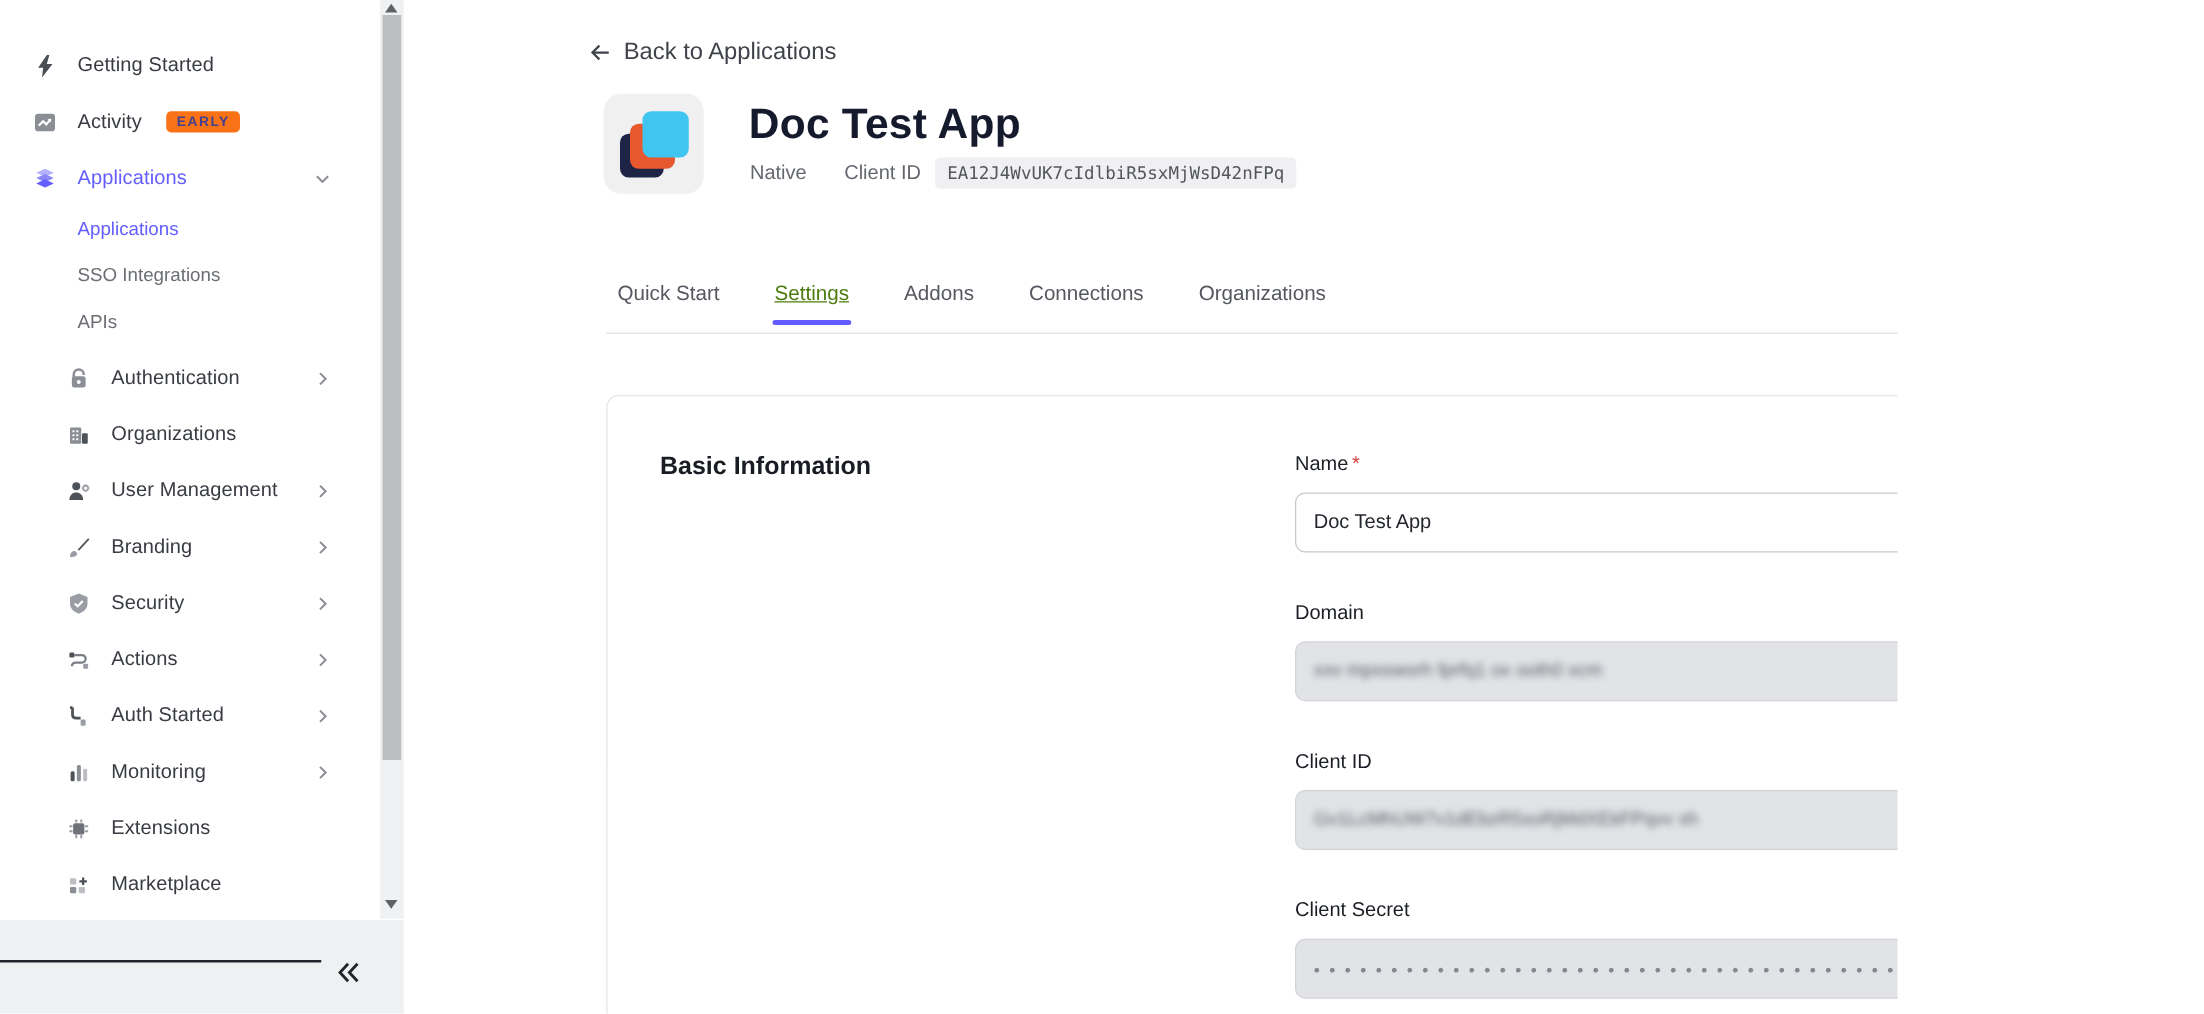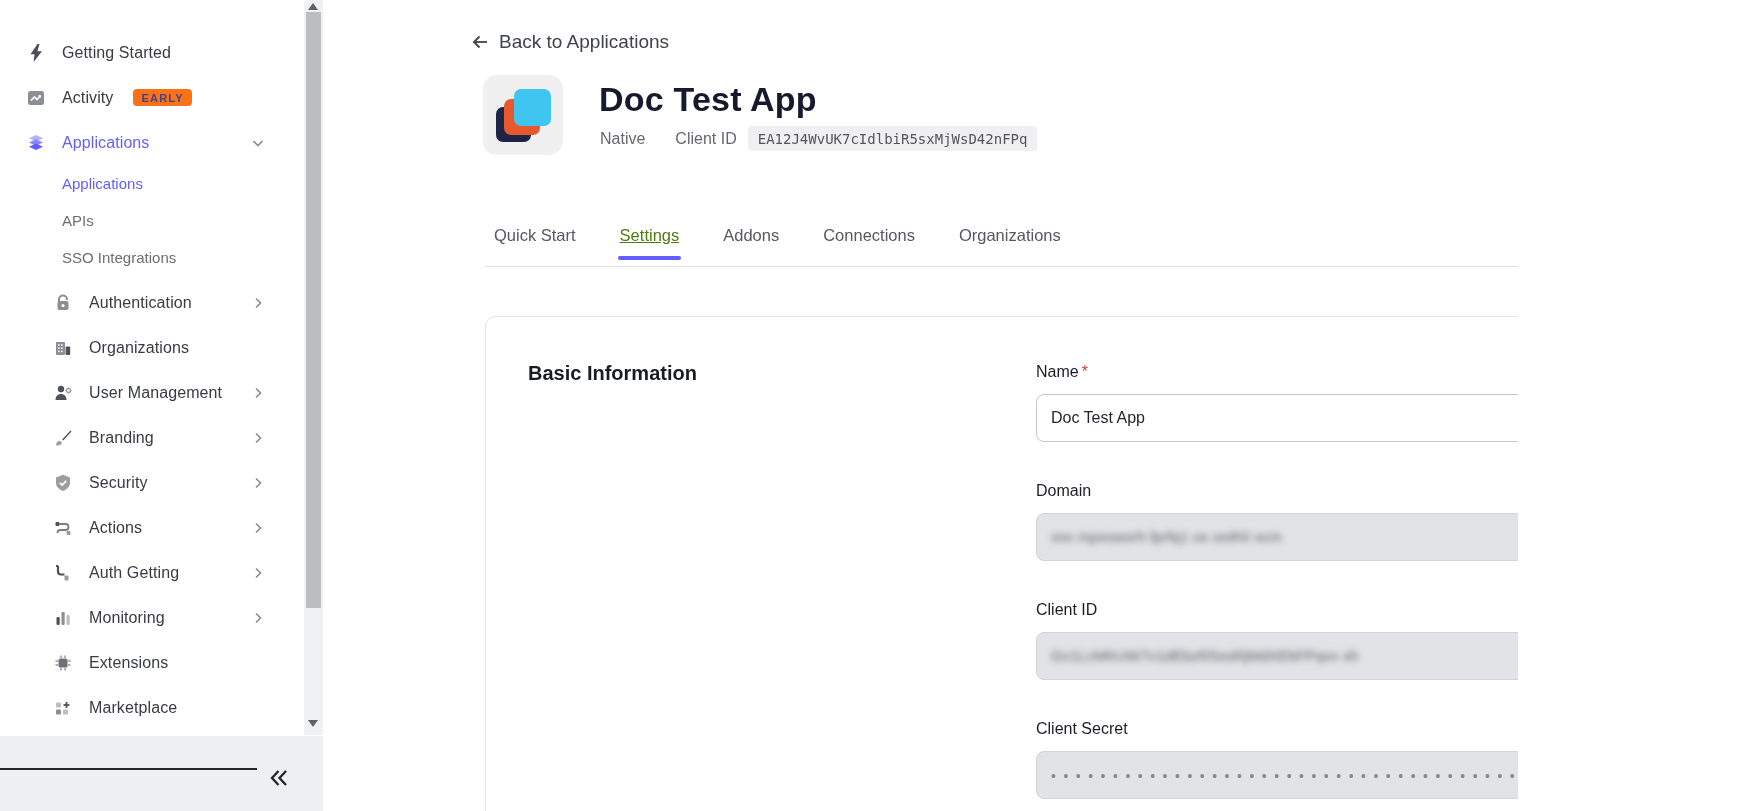--- a/index.html
+++ b/index.html
@@ -106,24 +106,24 @@
         <svg width="16" height="16" viewBox="0 0 16 16">
             <polyline points="3.5,6 8,10.5 12.5,6" fill="none" stroke="#898c92" stroke-width="1.6"></polyline>
           </svg>
       </span>
     </div>
 
     <div class="nav-sub active">
       <span class="nlabel">Applications</span>
     </div>
     <div class="nav-sub">
+      <span class="nlabel">SSO Integrations</span>
+    </div>
+    <div class="nav-sub">
       <span class="nlabel">APIs</span>
-    </div>
-    <div class="nav-sub">
-      <span class="nlabel">SSO Integrations</span>
     </div>
 
     <div class="grp2">
       <div class="nav-row">
         <span class="nicon">
           <svg width="20" height="20" viewBox="0 0 20 20">
               <path d="M6 9V6.5A4 4 0 0 1 14 6.5V7" fill="none" stroke="#8b8e94" stroke-width="2"></path>
               <rect x="4.5" y="8" width="11" height="9" rx="2" fill="#8b8e94"></rect>
               <circle cx="10" cy="12.5" r="1.6" fill="#fff"></circle>
             </svg>
@@ -223,21 +223,21 @@
       </div>
 
       <div class="nav-row">
         <span class="nicon">
           <svg width="20" height="20" viewBox="0 0 20 20">
               <path d="M5 3v5.5c0 2 1.2 3 3 3h3.5" fill="none" stroke="#4d5158" stroke-width="2.2"></path>
               <path d="M5 3h-2" stroke="#4d5158" stroke-width="2.2"></path>
               <rect x="11.5" y="12.5" width="4" height="5" rx="1" fill="#9a9da3"></rect>
             </svg>
         </span>
-        <span class="nlabel">Auth Getting</span>
+        <span class="nlabel">Auth Started</span>
         <span class="chev">
           <svg width="16" height="16" viewBox="0 0 16 16">
               <polyline points="6,3.5 10.5,8 6,12.5" fill="none" stroke="#898c92" stroke-width="1.6"></polyline>
             </svg>
         </span>
       </div>
 
       <div class="nav-row">
         <span class="nicon">
           <svg width="20" height="20" viewBox="0 0 20 20">

